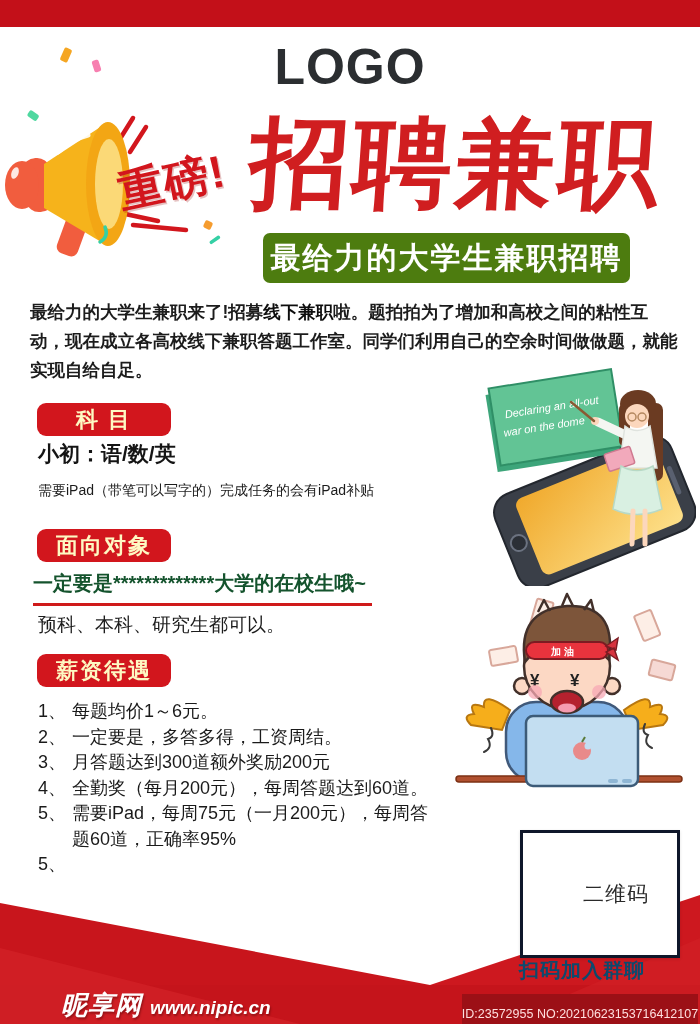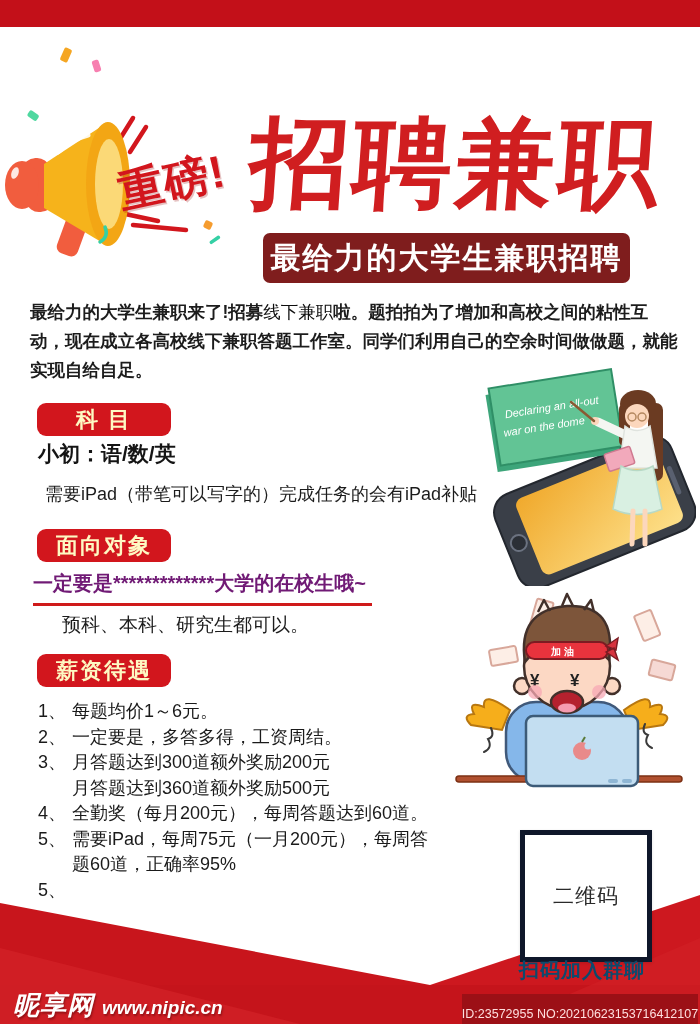--- a/index.html
+++ b/index.html
@@ -17,75 +17,76 @@
   .c1{left:62px;top:48px;width:8px;height:14px;background:#f5a623;transform:rotate(24deg);}
   .c2{left:93px;top:60px;width:7px;height:12px;background:#f77fb0;transform:rotate(-18deg);}
 
   .burst{position:absolute;left:118px;top:152px;font-size:45px;font-weight:900;
          color:#d2161d;transform:rotate(-12deg);letter-spacing:1px;
          text-shadow:1px 2px 0 rgba(150,10,10,.25);}
 
   .main-title{position:absolute;left:250px;top:112px;width:440px;font-size:99px;line-height:1.04;
          font-weight:900;color:#d01e20;letter-spacing:4px;transform:skewX(-4deg);white-space:nowrap;}
 
-  .banner{position:absolute;left:263px;top:233px;width:367px;height:50px;background:#7f1d1d;
+  .banner{position:absolute;left:263px;top:233px;width:367px;height:50px;background:#4d7c0f;
           border-radius:7px;display:flex;align-items:center;justify-content:center;}
   .banner span{color:#fff;font-size:30px;font-weight:800;letter-spacing:2px;white-space:nowrap;}
 
   .intro{position:absolute;left:30px;top:298px;width:648px;margin:0;
          font-size:17.5px;line-height:29px;font-weight:600;color:#1c1c1c;}
-  .intro .hl{font-weight:400;color:#0d0d0d;}
+  .intro .hl{font-weight:700;color:#0d0d0d;}
 
   .badge{position:absolute;left:37px;width:134px;height:33px;background:#d2161d;border-radius:9px;
          color:#fef9c3;font-size:22px;font-weight:800;letter-spacing:2px;
          display:flex;align-items:center;justify-content:center;}
   .badge-subjects{top:403px;}
   .badge-audience{top:529px;}
   .badge-salary{top:654px;}
 
   .subjects-grades{position:absolute;left:38px;top:440px;font-size:21px;font-weight:800;color:#141414;}
-  .subjects-ipad{position:absolute;left:38px;top:482px;font-size:18px;font-weight:500;color:#1c1c1c;margin-left:7px;}
-
-  .audience-req{position:absolute;left:33px;top:570px;font-size:20px;font-weight:800;color:#701a75;
+  .subjects-ipad{position:absolute;left:38px;top:482px;font-size:14px;font-weight:500;color:#1c1c1c;}
+
+  .audience-req{position:absolute;left:33px;top:570px;font-size:20px;font-weight:800;color:#14532d;
                 border-bottom:3px solid #cf1a1a;padding:0 6px 6px 0;}
-  .audience-detail{position:absolute;left:38px;top:612px;font-size:19px;font-weight:500;color:#1c1c1c;margin-left:24px;}
+  .audience-detail{position:absolute;left:38px;top:612px;font-size:19px;font-weight:500;color:#1c1c1c;}
 
   .salary-list{position:absolute;left:38px;top:699px;width:440px;}
   .sal-row{display:flex;height:25.5px;font-size:18px;font-weight:500;color:#1a1a1a;align-items:flex-start;}
   .sal-num{width:34px;flex:0 0 34px;}
   .sal-text{flex:1;white-space:nowrap;}
 
   .teacher-art{position:absolute;left:478px;top:358px;width:218px;height:228px;}
   .boy-art{position:absolute;left:438px;top:590px;width:258px;height:215px;}
 
   .footer-art{position:absolute;left:0;top:888px;width:700px;height:136px;}
 
   .qr-box{position:absolute;left:520px;top:830px;width:122px;height:122px;background:#fff;
-          border:5px solid #0f172a;box-shadow:0 1px 3px rgba(0,0,0,.12);
-          display:flex;align-items:center;justify-content:center;}
+          border:3px solid #0f172a;box-shadow:0 1px 3px rgba(0,0,0,.12);
+          display:flex;align-items:center;justify-content:center;padding-left:32px;}
   .qr-box span{font-size:21px;font-weight:500;color:#2a2a2a;letter-spacing:1px;}
   .qr-caption{position:absolute;left:508px;top:957px;width:148px;text-align:center;
               font-size:20px;font-weight:700;color:#0c4a6e;letter-spacing:1px;}
 
   .watermark{position:absolute;left:13px;top:988px;display:flex;align-items:baseline;gap:8px;
              color:#fff;font-style:italic;text-shadow:1px 2px 2px rgba(60,0,0,.4);}
-  .wm-name{font-size:26px;font-weight:900;letter-spacing:1px;}
+  .wm-name{font-size:26px;font-weight:900;letter-spacing:1px;margin-left:48px;}
   .wm-url{font-size:19px;font-weight:800;}
 
   .id-strip{position:absolute;left:462px;top:994px;width:236px;height:40px;background:#9c1016;
             display:flex;align-items:center;justify-content:center;
             font-size:12.5px;color:#ffdede;white-space:nowrap;}
 </style>
 </head>
 <body>
 
 <div class="poster">
 
   <div class="top-bar"></div>
 
+  <div class="logo">LOGO</div>
 
   <svg class="hero-decor" viewBox="0 0 265 190">
     <g>
       <line x1="118" y1="36" x2="133" y2="12" stroke="#d2161d" stroke-width="4.5" stroke-linecap="round"></line>
       <line x1="130" y1="46" x2="146" y2="21" stroke="#d2161d" stroke-width="4.5" stroke-linecap="round"></line>
       <line x1="116" y1="106" x2="158" y2="115" stroke="#d2161d" stroke-width="4.5" stroke-linecap="round"></line>
       <line x1="133" y1="119" x2="186" y2="124" stroke="#d2161d" stroke-width="4.5" stroke-linecap="round"></line>
     </g>
     <g>
       <rect x="24" y="52" width="28" height="54" rx="13" fill="#f15d3e" transform="rotate(-8 38 79)"></rect>
@@ -211,24 +212,20 @@
       </div>
     <div class="sal-row">
         <span class="sal-num">2、</span>
         <span class="sal-text">一定要是，多答多得，工资周结。</span>
       </div>
     <div class="sal-row">
         <span class="sal-num">3、</span>
         <span class="sal-text">月答题达到300道额外奖励200元</span>
       </div>
     <div class="sal-row">
-        <span class="sal-num"></span>
-        <span class="sal-text">月答题达到360道额外奖励500元</span>
-      </div>
-    <div class="sal-row">
         <span class="sal-num">4、</span>
         <span class="sal-text">全勤奖（每月200元），每周答题达到60道。</span>
       </div>
     <div class="sal-row">
         <span class="sal-num">5、</span>
         <span class="sal-text">需要iPad，每周75元（一月200元），每周答</span>
       </div>
     <div class="sal-row">
         <span class="sal-num"></span>
         <span class="sal-text">题60道，正确率95%</span>

